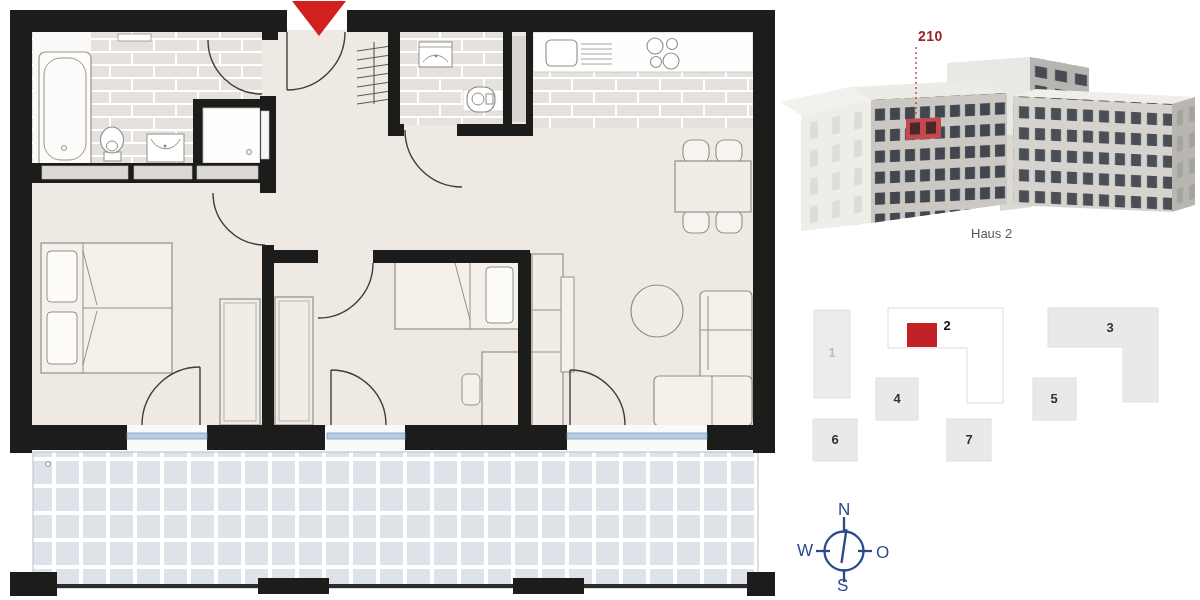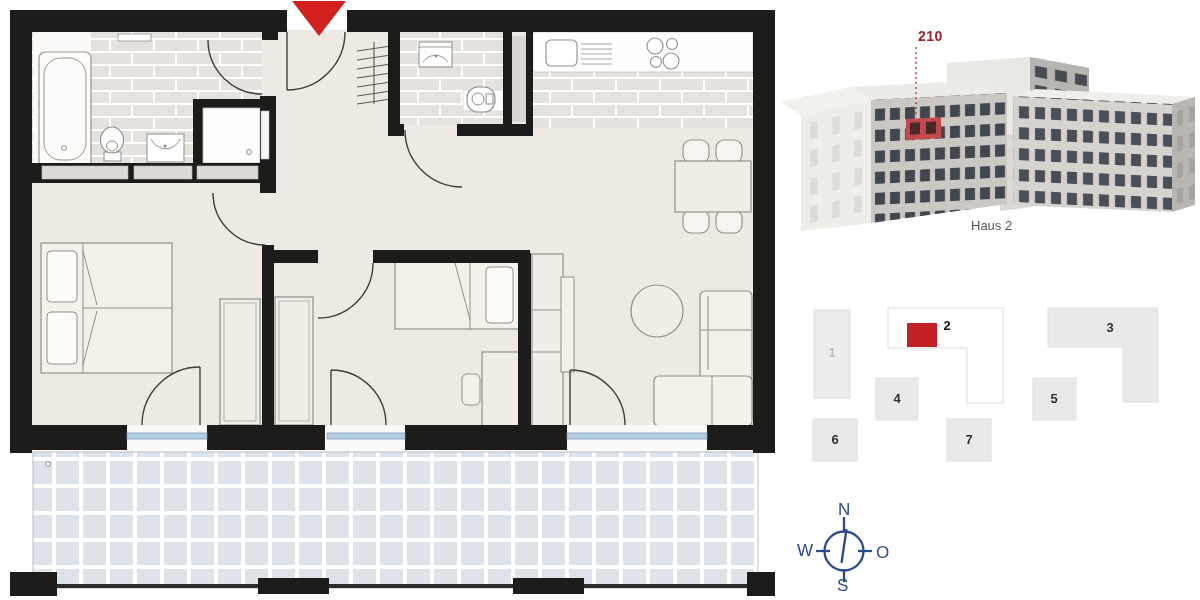--- a/index.html
+++ b/index.html
@@ -1,21 +1,21 @@
 <!DOCTYPE html>
 <html><head>
 <meta charset="utf-8">
 <style>
   html,body{margin:0;padding:0;background:#fff;}
   .stage{position:relative;width:1200px;height:600px;background:#ffffff;overflow:hidden;
          font-family:"Liberation Sans",sans-serif;padding-left:24px;}
   .abs{position:absolute;}
   svg{display:block;}
   .lbl-210{left:918px;top:28px;font-size:14px;font-weight:700;color:#9c2429;letter-spacing:.5px;}
-  .lbl-haus{left:971px;top:218px;font-size:13px;color:#575757;}
+  .lbl-haus{left:971px;top:226px;font-size:13px;color:#575757;}
   .blk{position:absolute;width:16px;text-align:center;font-size:13px;font-weight:700;color:#333;}
   .blk1{left:824px;top:345px;color:#bcbcbc;}
   .blk2{left:939px;top:318px;color:#101010;}
   .blk3{left:1102px;top:320px;}
   .blk4{left:889px;top:391px;}
   .blk5{left:1046px;top:391px;}
   .blk6{left:827px;top:432px;}
   .blk7{left:961px;top:432px;}
   .cmp{position:absolute;font-size:17px;color:#2b4a8b;}
   .cmpN{left:838px;top:500px;}

